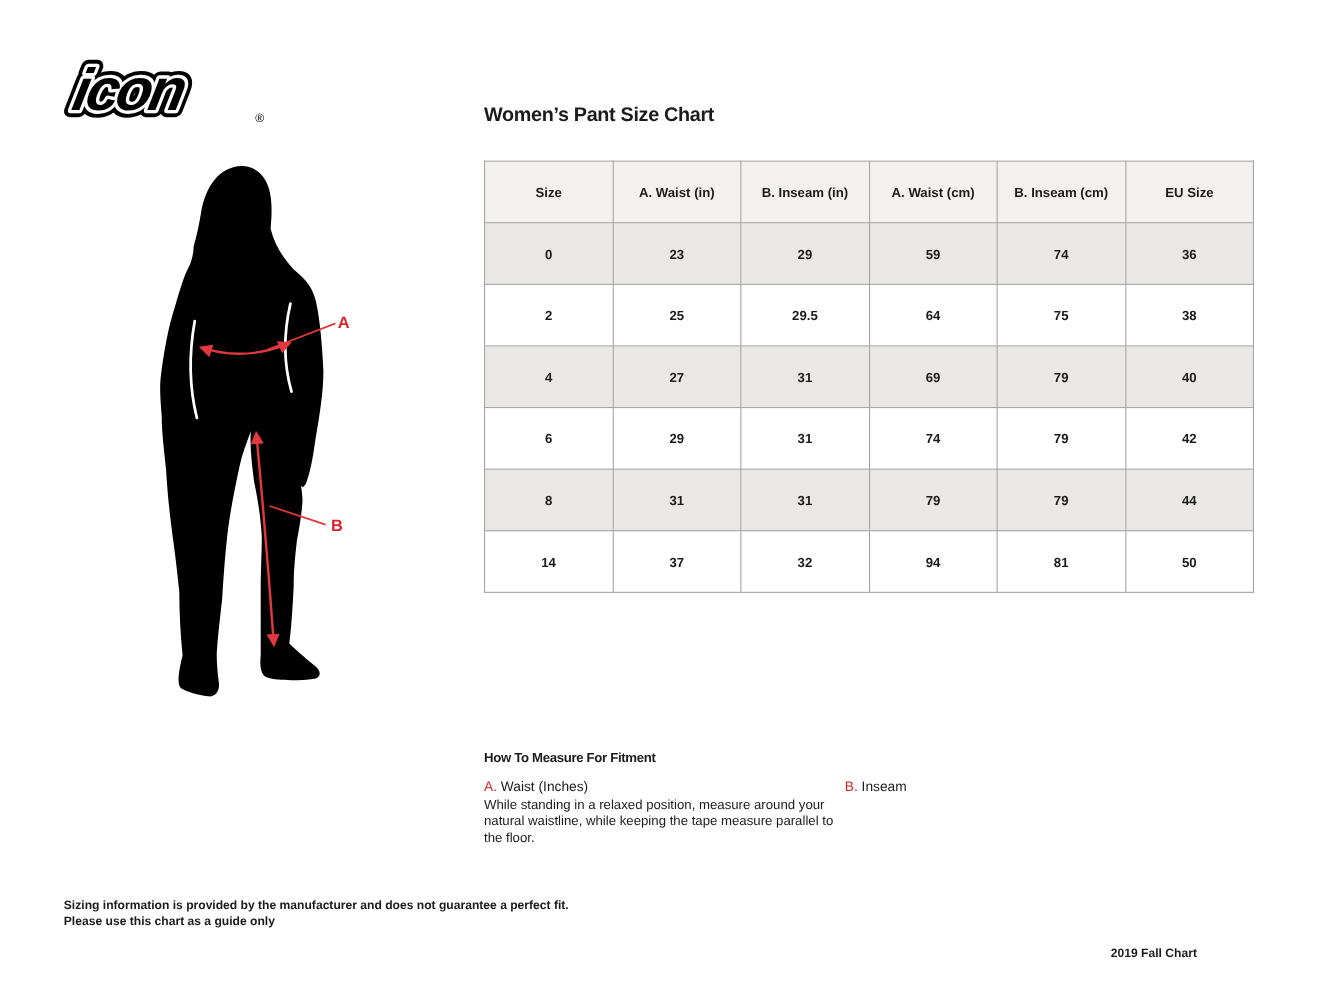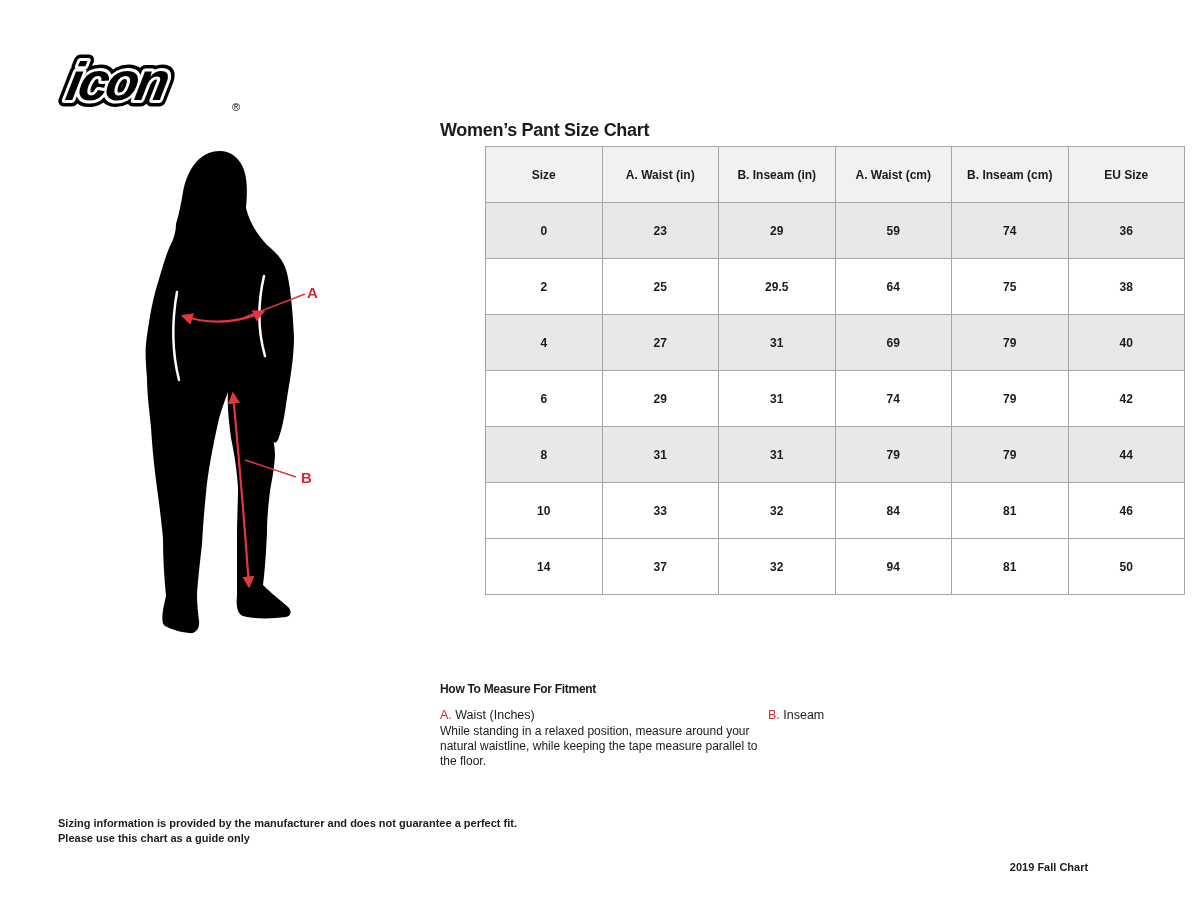--- a/index.html
+++ b/index.html
@@ -7,26 +7,26 @@
     width:1200px;height:900px;position:relative;background:#ffffff;
     font-family:"Liberation Sans", sans-serif;color:#1b1b1b;overflow:hidden;
   }
   
   .logo{position:absolute;left:50px;top:48px;width:210px;height:70px;}
   
   .figure{position:absolute;left:130px;top:140px;width:260px;height:530px;}
   
   .main{position:absolute;left:440px;top:0;width:700px;}
   .chart-title{
-    position:absolute;left:0;top:120px;font-size:18px;font-weight:bold;
+    position:absolute;left:0;top:94px;font-size:18px;font-weight:bold;
     letter-spacing:-.3px;white-space:nowrap;
   }
   table.size-table{
     position:absolute;left:0;top:146px;width:700px;
-    border-collapse:collapse;table-layout:fixed;margin-left:45px;
+    border-collapse:collapse;table-layout:fixed;
   }
   table.size-table td,table.size-table th{
     border:1px solid #a5a5a5;height:55px;text-align:center;vertical-align:middle;
     font-size:12px;font-weight:bold;color:#1b1b1b;padding:0;
   }
   table.size-table th{background:#f2f1ef;}
   tr.row-alt td{background:#e9e8e6;}
   tr.row-plain td{background:#ffffff;}
   .measure-title{
     position:absolute;left:0;top:682px;font-size:12px;font-weight:bold;
@@ -173,28 +173,20 @@
       </tr>
       <tr class="row-alt">
         <td>8</td>
         <td>31</td>
         <td>31</td>
         <td>79</td>
         <td>79</td>
         <td>44</td>
       </tr>
       <tr class="row-plain">
-        <td>10</td>
-        <td>33</td>
-        <td>32</td>
-        <td>84</td>
-        <td>81</td>
-        <td>46</td>
-      </tr>
-      <tr class="row-plain">
         <td>14</td>
         <td>37</td>
         <td>32</td>
         <td>94</td>
         <td>81</td>
         <td>50</td>
       </tr>
     </tbody>
   </table>
 

